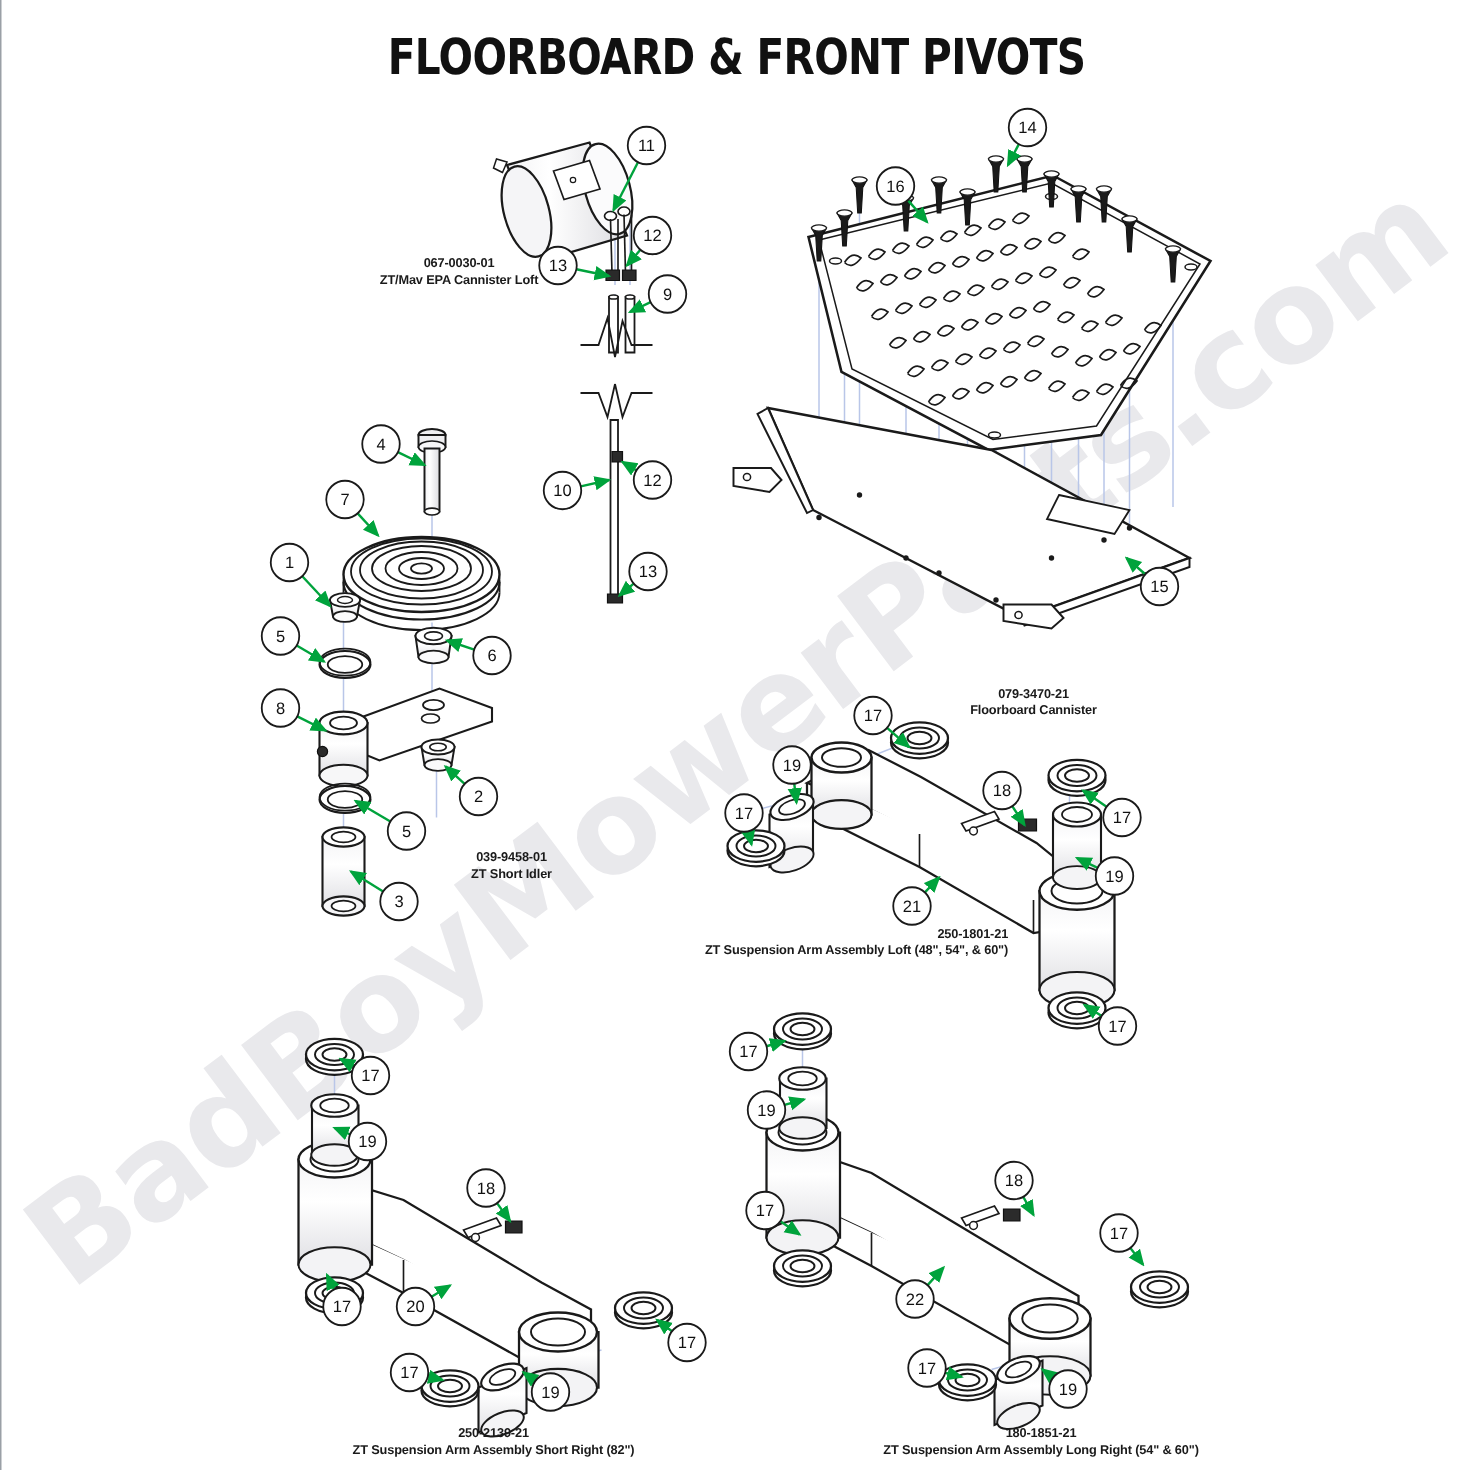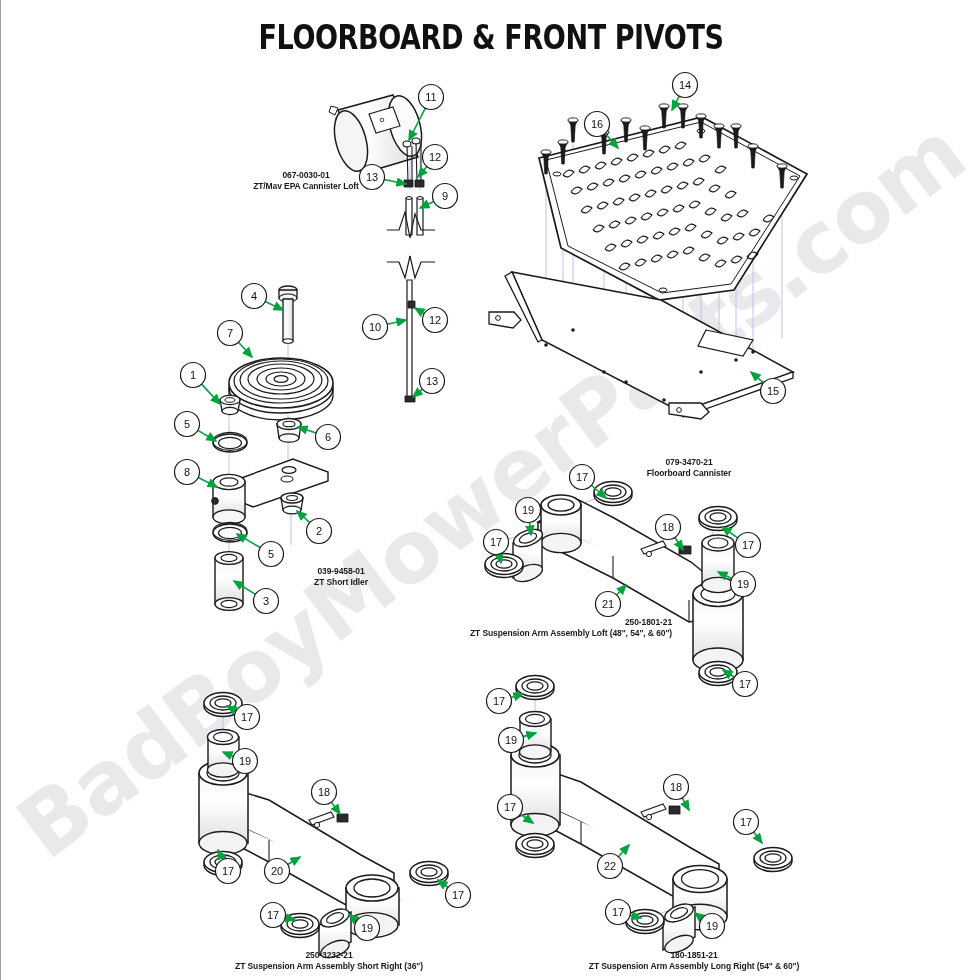--- a/index.html
+++ b/index.html
@@ -678,22 +678,22 @@
       </div>
       <div class="caption" style="left: 688px; top: 425px; margin-top: 32px;">
         <div class="pn">079-3470-21</div>
         <div class="desc">Floorboard Cannister</div>
       </div>
       <div class="caption" style="left: 570px; top: 617px; text-align: right;">
         <div class="pn">250-1801-21</div>
         <div class="desc">ZT Suspension Arm Assembly Loft (48", 54", &amp; 60")</div>
       </div>
       <div class="caption" style="left: 328px; top: 950px;">
-        <div class="pn">250-3232-21</div>
-        <div class="desc">ZT Suspension Arm Assembly Short Right (36")</div>
+        <div class="pn">250-2139-21</div>
+        <div class="desc">ZT Suspension Arm Assembly Short Right (82")</div>
       </div>
       <div class="caption" style="left: 693px; top: 950px;">
         <div class="pn">180-1851-21</div>
         <div class="desc">ZT Suspension Arm Assembly Long Right (54" &amp; 60")</div>
       </div>
     </div>
 
 </div>
 
 </body></html>

